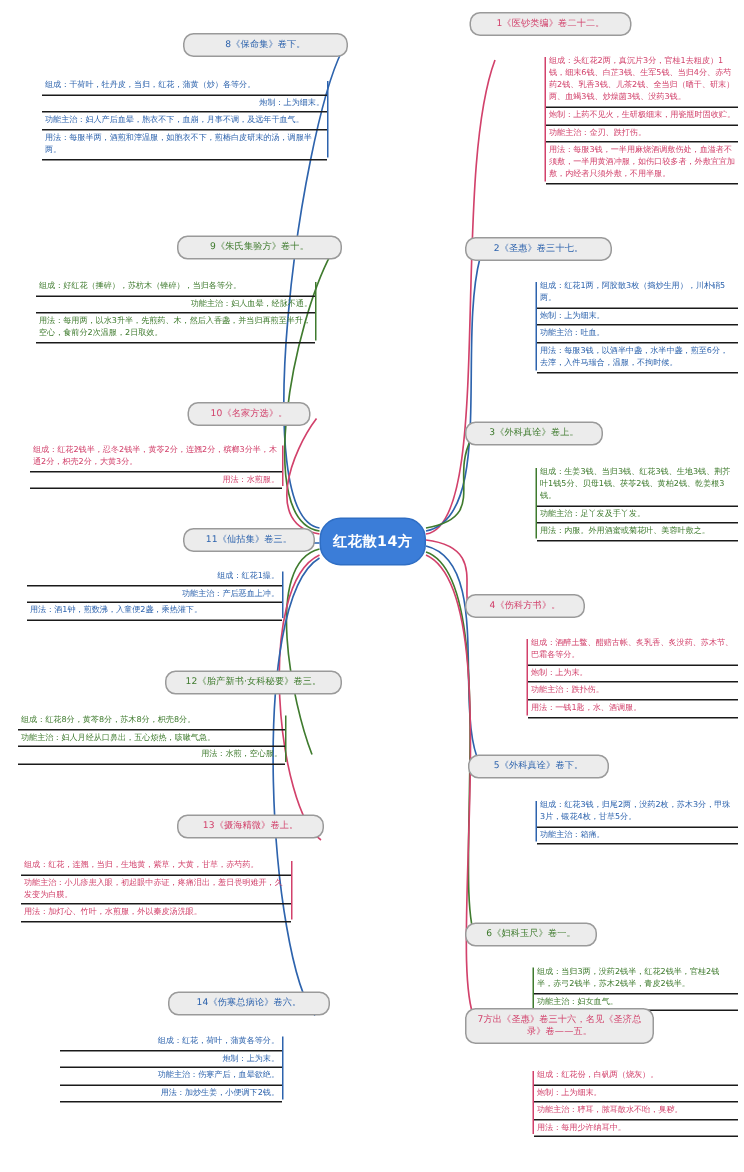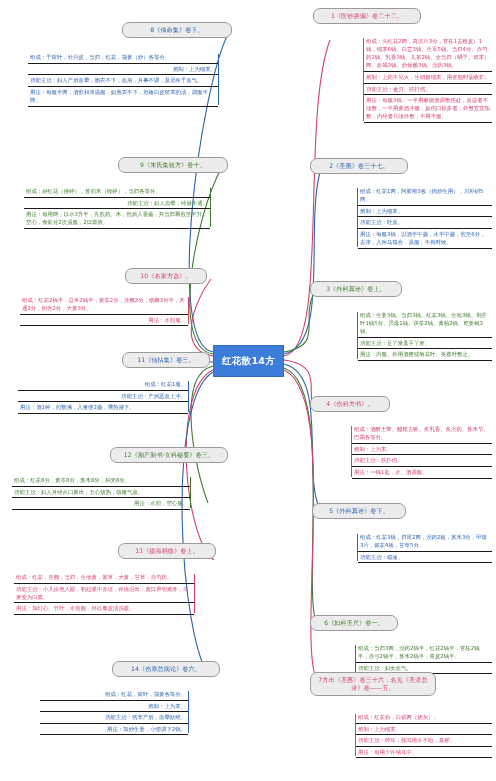--- a/index.html
+++ b/index.html
@@ -22,21 +22,21 @@
     pointer-events: none;
   }
 
   
   .root-node {
     position: absolute;
     left: 213px; top: 345px;
     width: 71px; height: 32px;
     background: #3b7dd8;
     border: 1px solid #2f6ec4;
-    border-radius: 0;
+    border-radius: 14px;
     display: flex;
     align-items: center;
     justify-content: center;
     color: #ffffff;
     font-size: 9.5px;
     font-weight: bold;
     letter-spacing: 0.3px;
     z-index: 6;
   }
 

